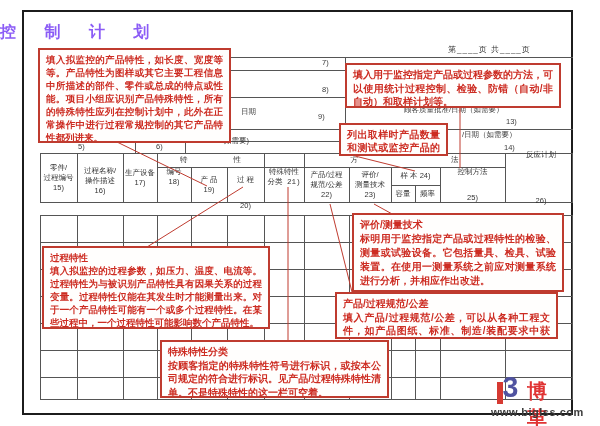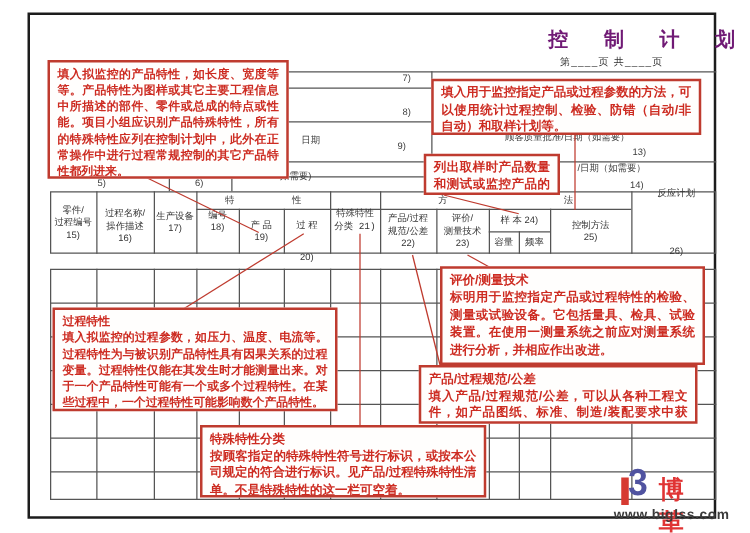--- a/index.html
+++ b/index.html
@@ -1,21 +1,21 @@
 <!DOCTYPE html>
 <html><head>
 <meta charset="utf-8">
 <style>
   html,body{margin:0;padding:0;}
   .page{position:relative;width:600px;height:426px;background:#ffffff;overflow:hidden;
         font-family:"Liberation Sans",sans-serif;}
   .doc-border{position:absolute;left:22px;top:10px;width:551px;height:405px;
         border:2px solid #1c1c1c;box-sizing:border-box;z-index:0;}
-  .title{position:absolute;left:0;top:22px;width:600px;text-align:right;
-        font-size:16px;font-weight:bold;letter-spacing:12px;color:#701a75;z-index:2;}
+  .title{position:absolute;left:0;top:22px;width:600px;text-align:left;
+        font-size:16px;font-weight:bold;letter-spacing:12px;color:#8b5cf6;z-index:2;}
   .pageinfo{position:absolute;left:448px;top:44px;font-size:8px;color:#333;z-index:2;letter-spacing:1px;}
   .lbl{position:absolute;font-size:7.5px;color:#3a3a3a;z-index:2;white-space:nowrap;}
   .ln{position:absolute;background:#555;z-index:1;}
   .rect{position:absolute;border:1px solid #555;box-sizing:border-box;z-index:1;}
   .cell{position:absolute;display:flex;flex-direction:column;align-items:center;justify-content:center;
         font-size:7.5px;line-height:1.3;color:#333;text-align:center;z-index:2;white-space:nowrap;}
   .group{position:absolute;display:flex;justify-content:space-around;align-items:center;
         font-size:7.5px;color:#333;z-index:2;}
   .leaders{position:absolute;left:0;top:0;z-index:3;pointer-events:none;}
   .anno{position:absolute;border:2px solid #bf3b2f;background:#fffefd;color:#cd2c22;
@@ -149,21 +149,21 @@
   </div>
   <div class="cell" style="left:391px;top:167px;width:49px;height:18px;">
     <div>样 本 24)</div>
   </div>
   <div class="cell" style="left:391px;top:185px;width:24px;height:18px;">
     <div>容量</div>
   </div>
   <div class="cell" style="left:415px;top:185px;width:25px;height:18px;">
     <div>频率</div>
   </div>
-  <div class="cell" style="left:440px;top:167px;width:65px;height:36px;">
+  <div class="cell" style="left:440px;top:167px;width:65px;height:36px;justify-content:space-between;">
     <div>控制方法</div>
     <div>25)</div>
   </div>
   <div class="cell" style="left:505px;top:153px;width:72px;height:50px;gap:36px;">
     <div>反应计划</div>
     <div>26)</div>
   </div>
 
   <svg class="leaders" width="600" height="426">
     <line x1="117" y1="142" x2="207" y2="186" stroke="#bf3b2f" stroke-width="1"></line>

